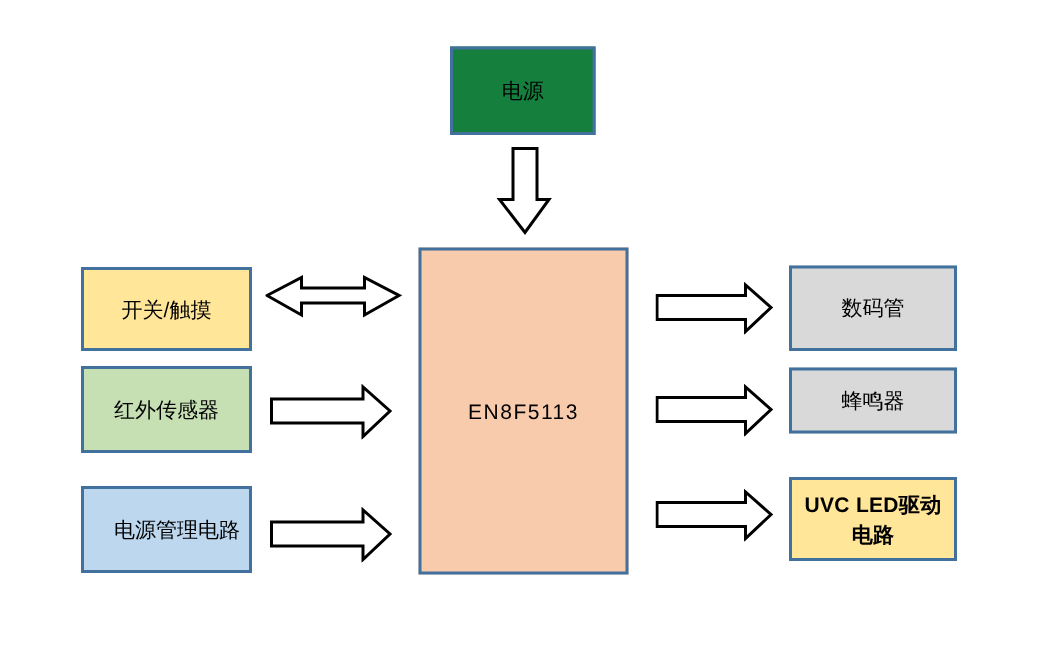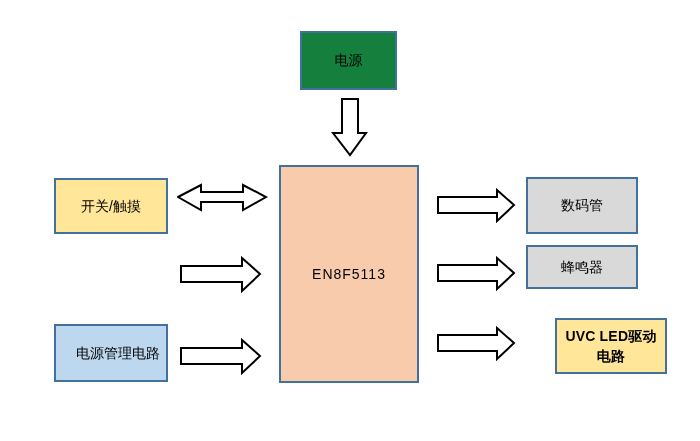--- a/index.html
+++ b/index.html
@@ -16,41 +16,44 @@
   }
   .node span { display:block; }
   
   .power        { left:300px; top:31px;  width:97px;  height:59px;  background:#15803d; }
   .mcu          { left:279px; top:165px; width:140px; height:218px; background:#F8CBAD; letter-spacing:1px; }
   .switch-touch { left:54px;  top:166px; width:114px; height:56px;  background:#FFE699;margin-top:12px; }
   .ir-sensor    { left:54px;  top:244px; width:114px; height:58px;  background:#C6E0B4; }
   .power-mgmt   { left:54px;  top:324px; width:114px; height:58px;  background:#BDD7EE;justify-content:flex-end; }
   .digit-tube   { left:526px; top:177px; width:112px; height:57px;  background:#D9D9D9; }
   .buzzer       { left:526px; top:245px; width:112px; height:44px;  background:#D9D9D9; }
-  .uvc-driver   { left:526px; top:318px; width:112px; height:56px;  background:#FFE699; font-weight:600; letter-spacing:0.2px;margin-left:29px; }
+  .uvc-driver   { left:526px; top:318px; width:112px; height:56px;  background:#FFE699; font-weight:600; letter-spacing:0.2px; }
   .arrow { position:absolute; }
   .arrow polygon { fill:#FFFFFF; stroke:#000000; stroke-width:2; stroke-linejoin:miter; }
 </style>
 </head>
 <body>
 
 <div class="canvas">
 
   <div class="node power">
     <span>电源</span>
   </div>
 
   <div class="node mcu">
     <span>EN8F5113</span>
   </div>
 
   <div class="node switch-touch">
     <span>开关/触摸</span>
   </div>
 
+  <div class="node ir-sensor">
+    <span>红外传感器</span>
+  </div>
 
   <div class="node power-mgmt">
     <span>电源管理电路</span>
   </div>
 
   <div class="node digit-tube">
     <span>数码管</span>
   </div>
 
   <div class="node buzzer">

